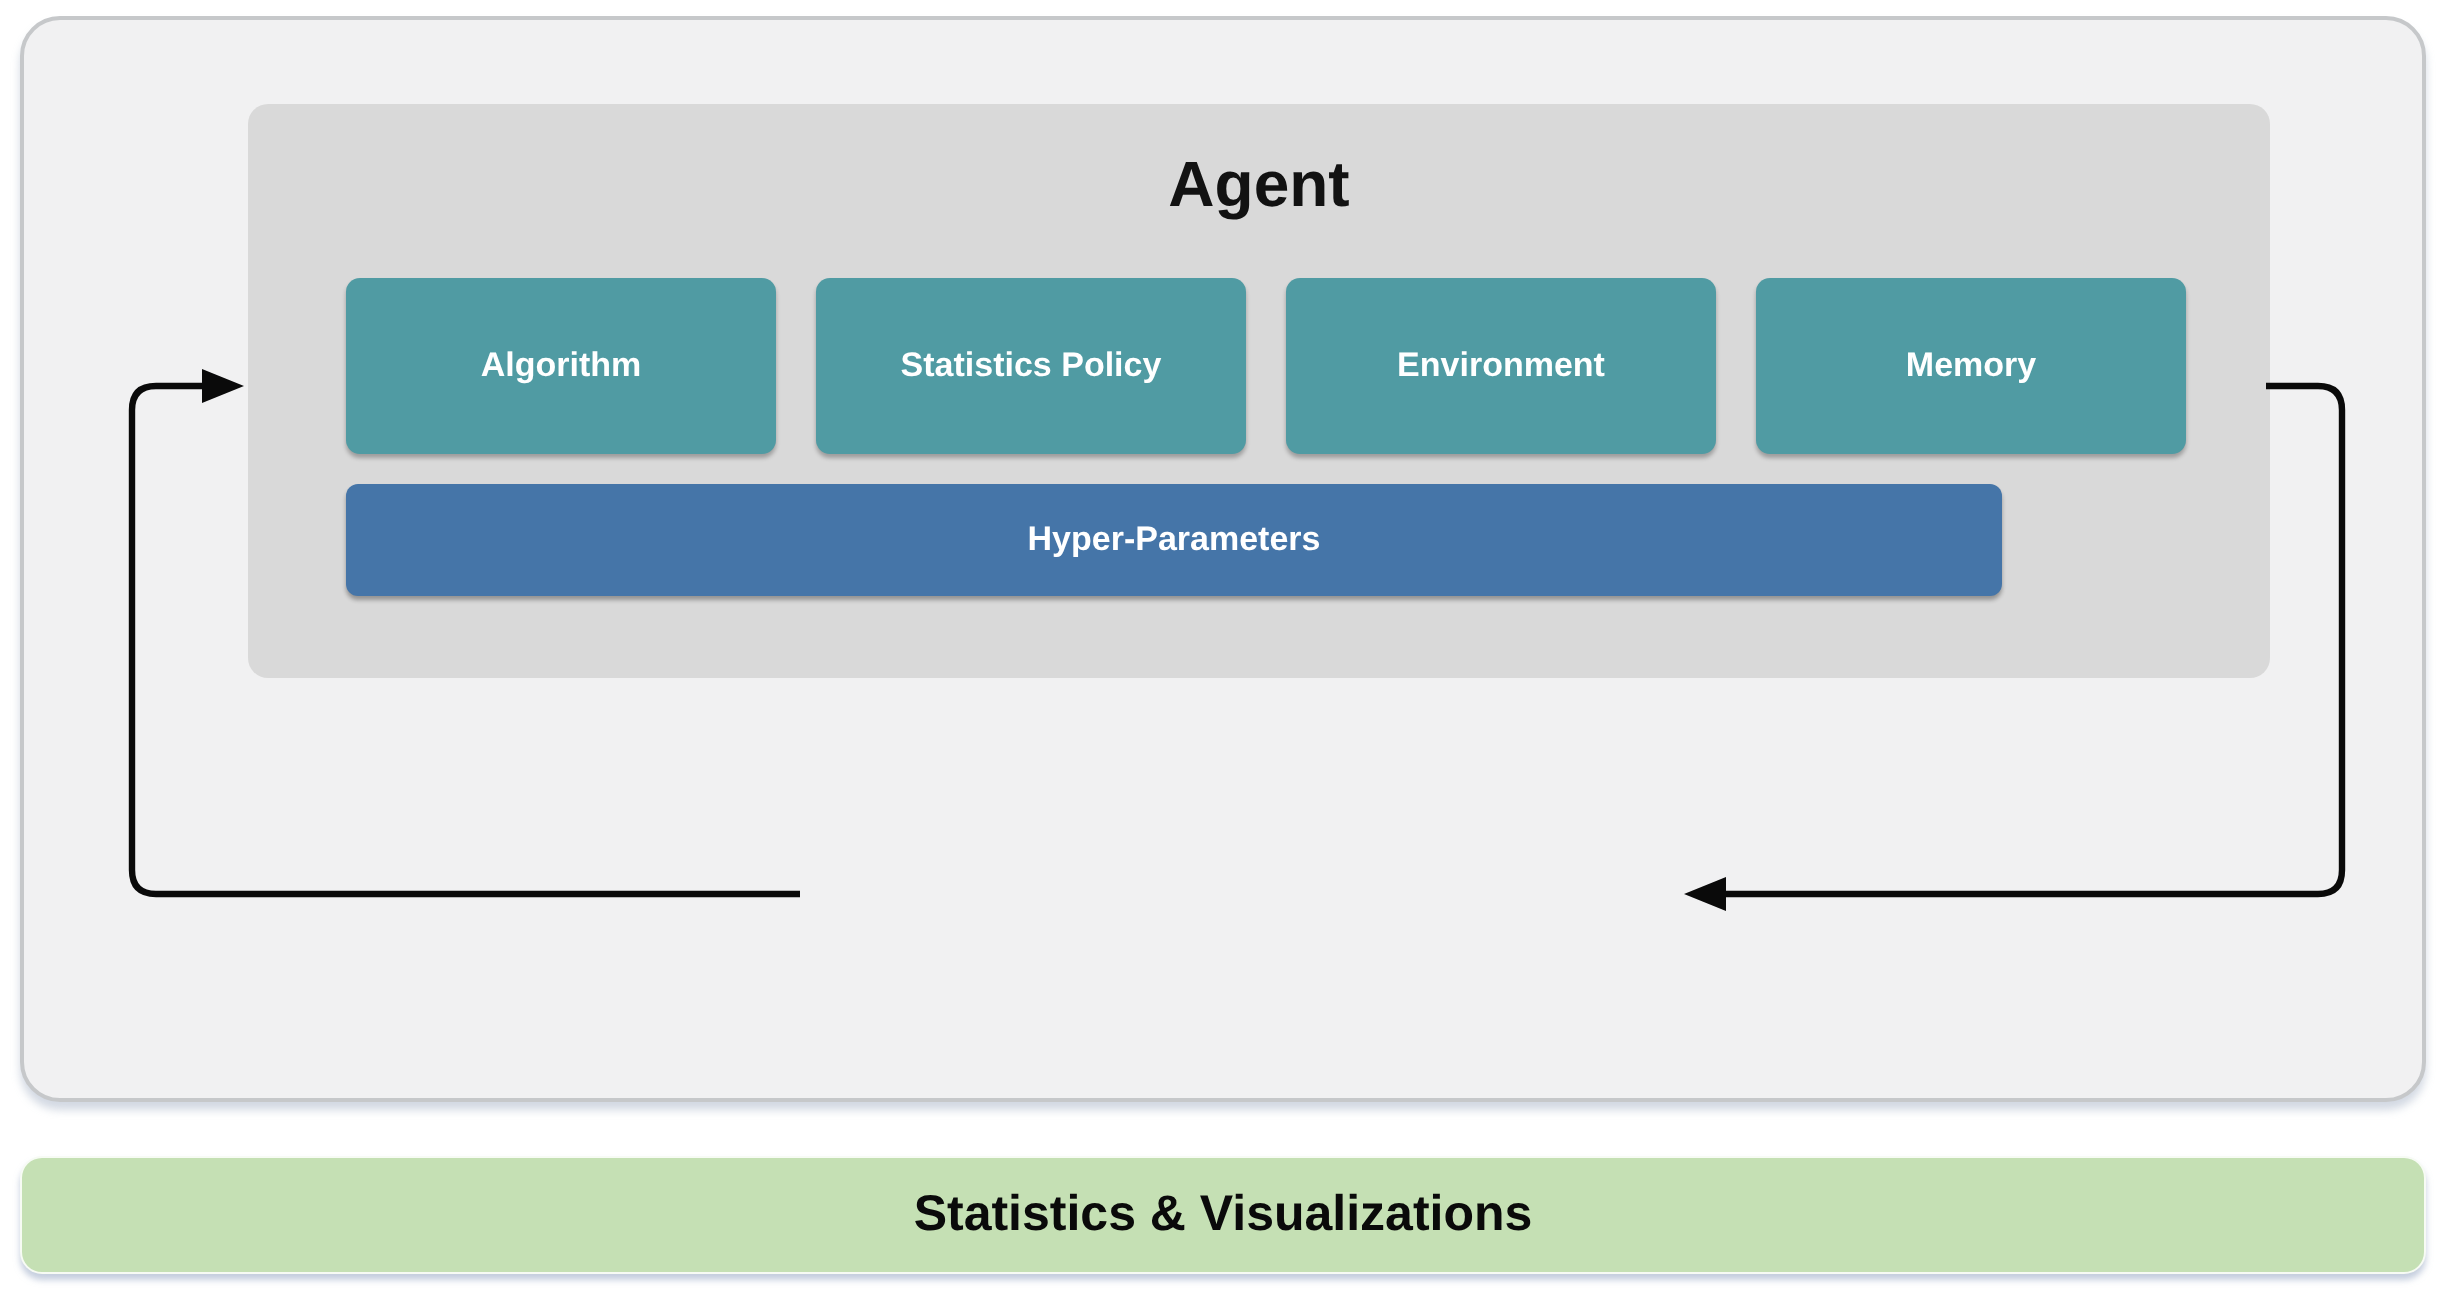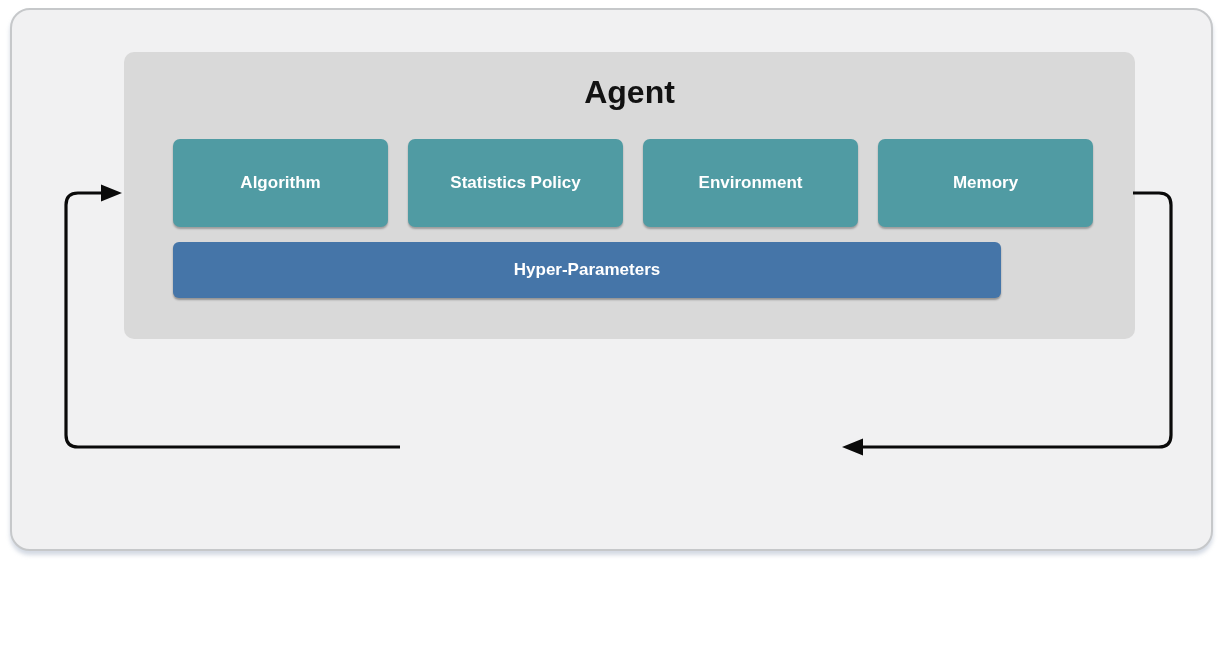--- a/index.html
+++ b/index.html
@@ -166,14 +166,15 @@
 
   <svg class="arrows" viewBox="0 0 1225 645" xmlns="http://www.w3.org/2000/svg">
 
     <path class="arrow-line" d="M 400 447 L 78 447 Q 66 447 66 435 L 66 205 Q 66 193 78 193 L 104 193"></path>
     <polygon class="arrow-head" points="122,193 101,184.5 101,201.5"></polygon>
 
     <path class="arrow-line" d="M 1133 193 L 1159 193 Q 1171 193 1171 205 L 1171 435 Q 1171 447 1159 447 L 860 447"></path>
     <polygon class="arrow-head" points="842,447 863,438.5 863,455.5"></polygon>
   </svg>
 
+  <div class="stats-bar">Statistics &amp; Visualizations</div>
 
 </div>
 
 </body></html>

